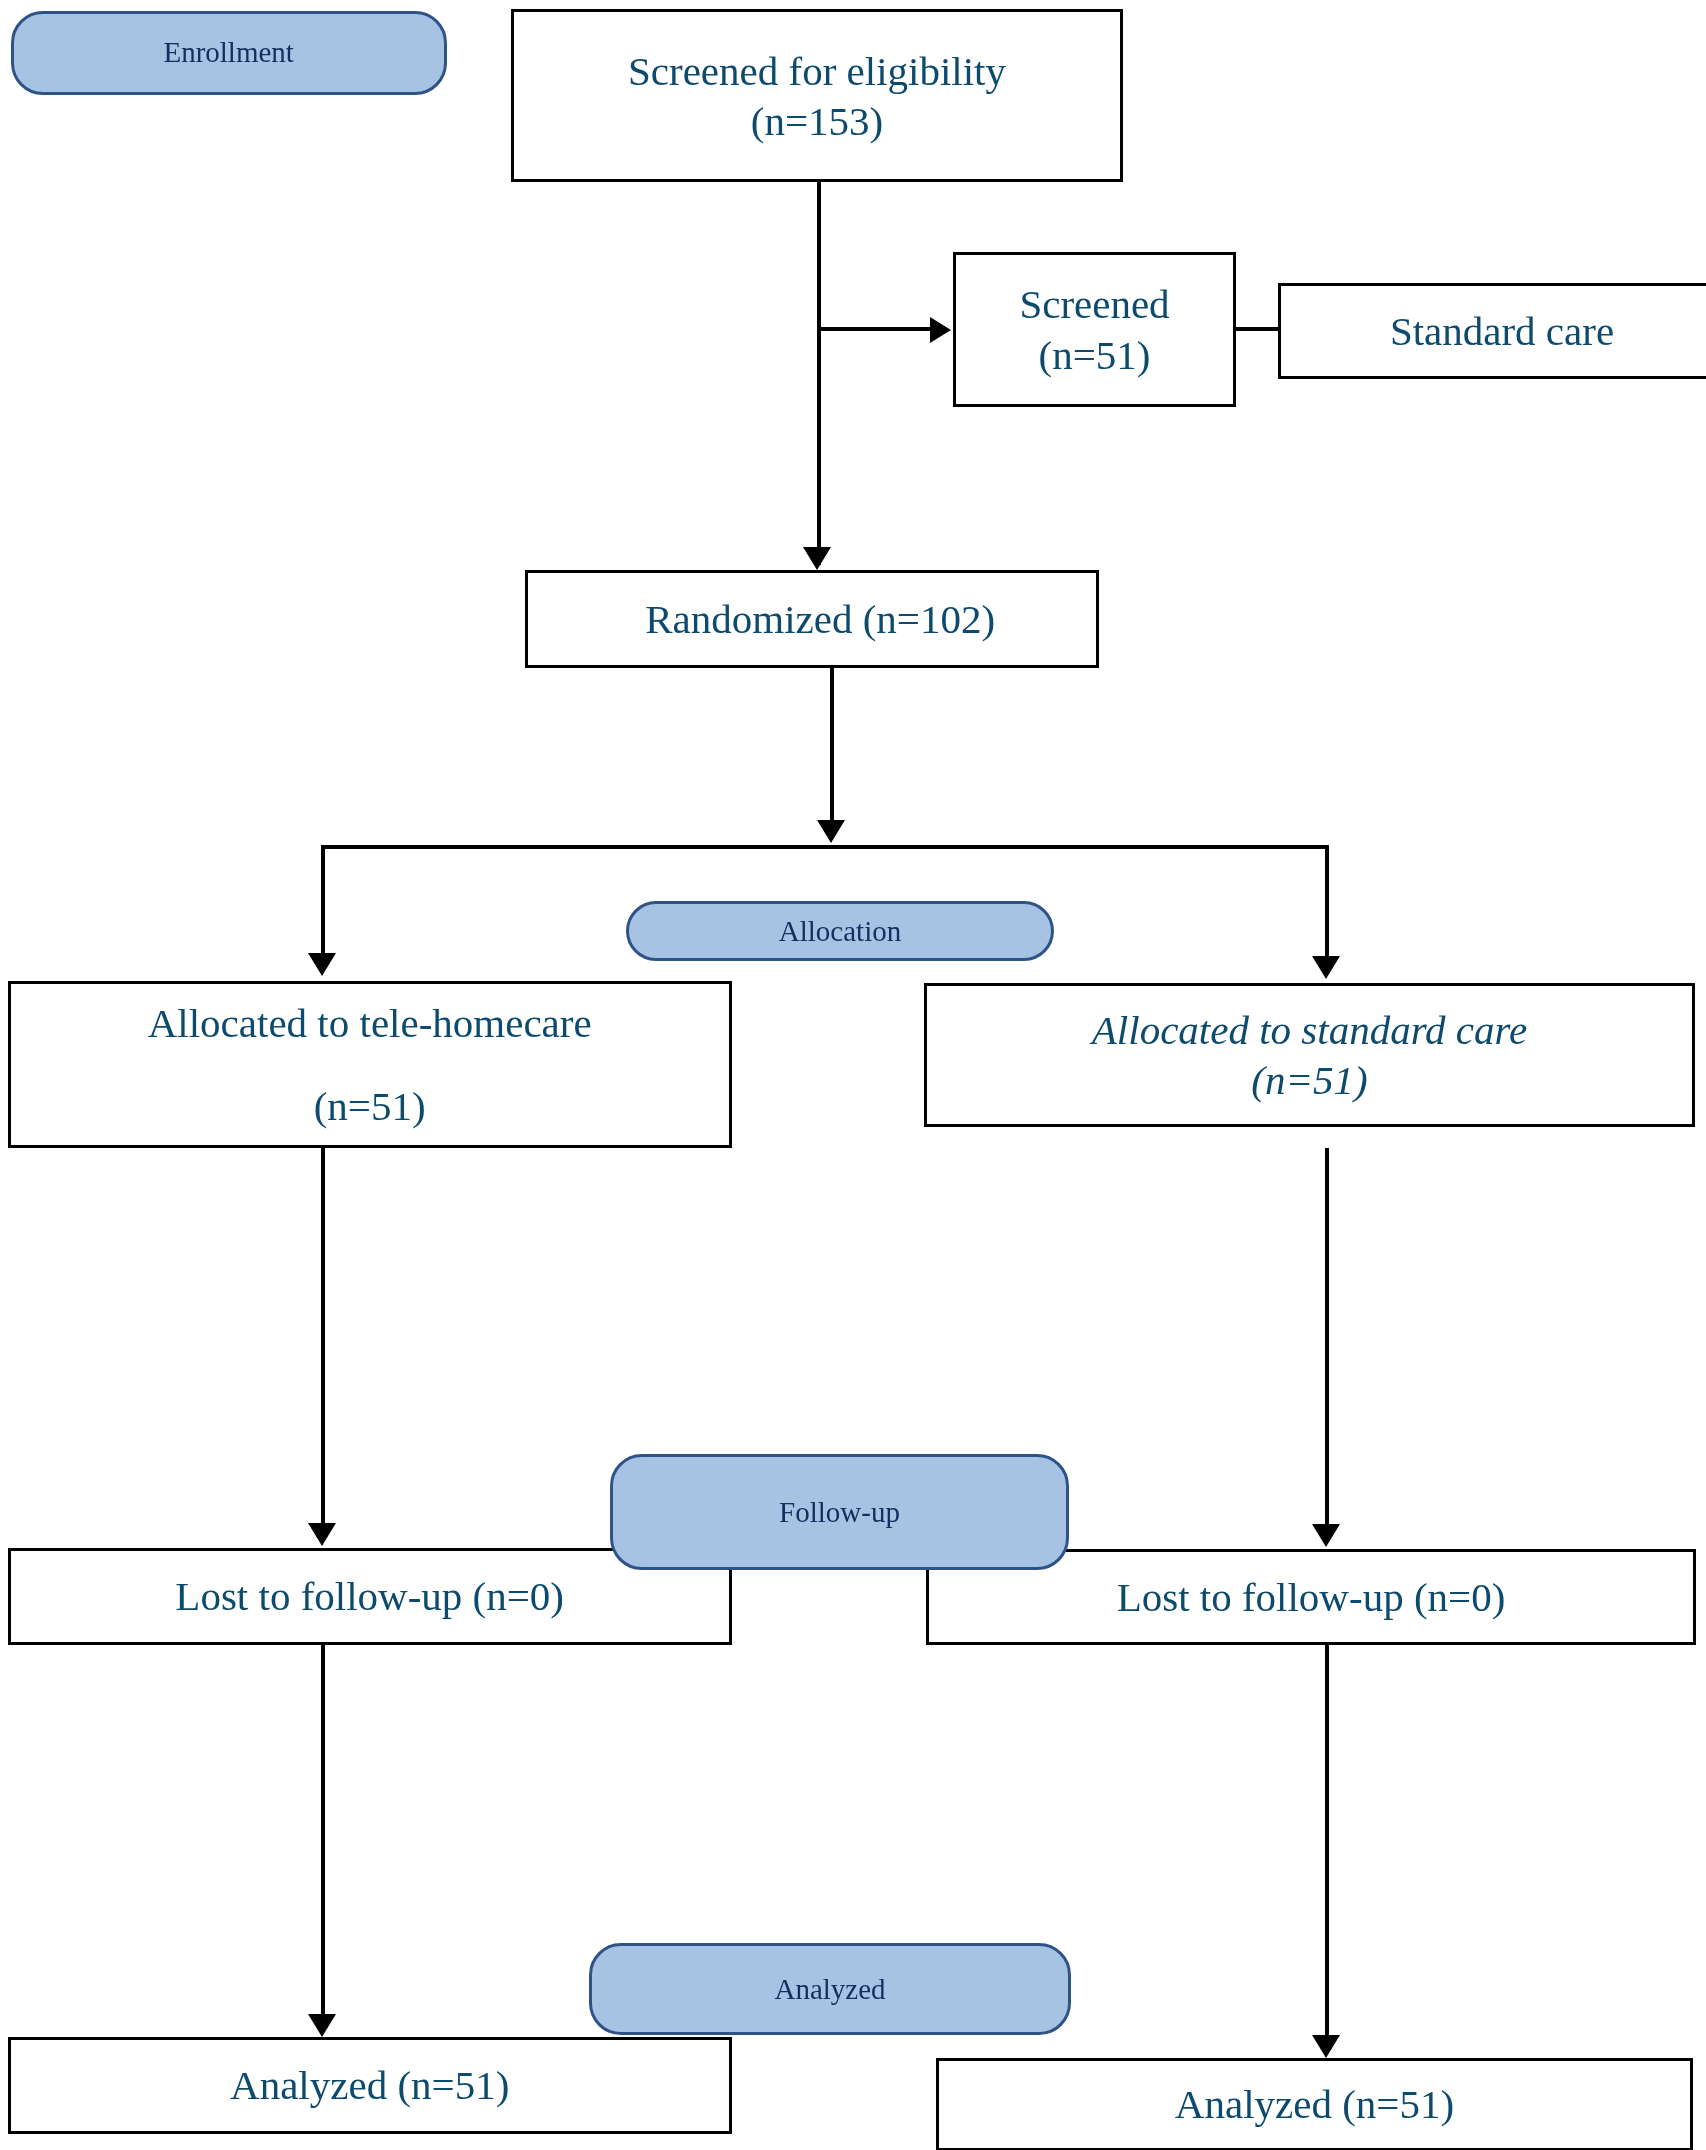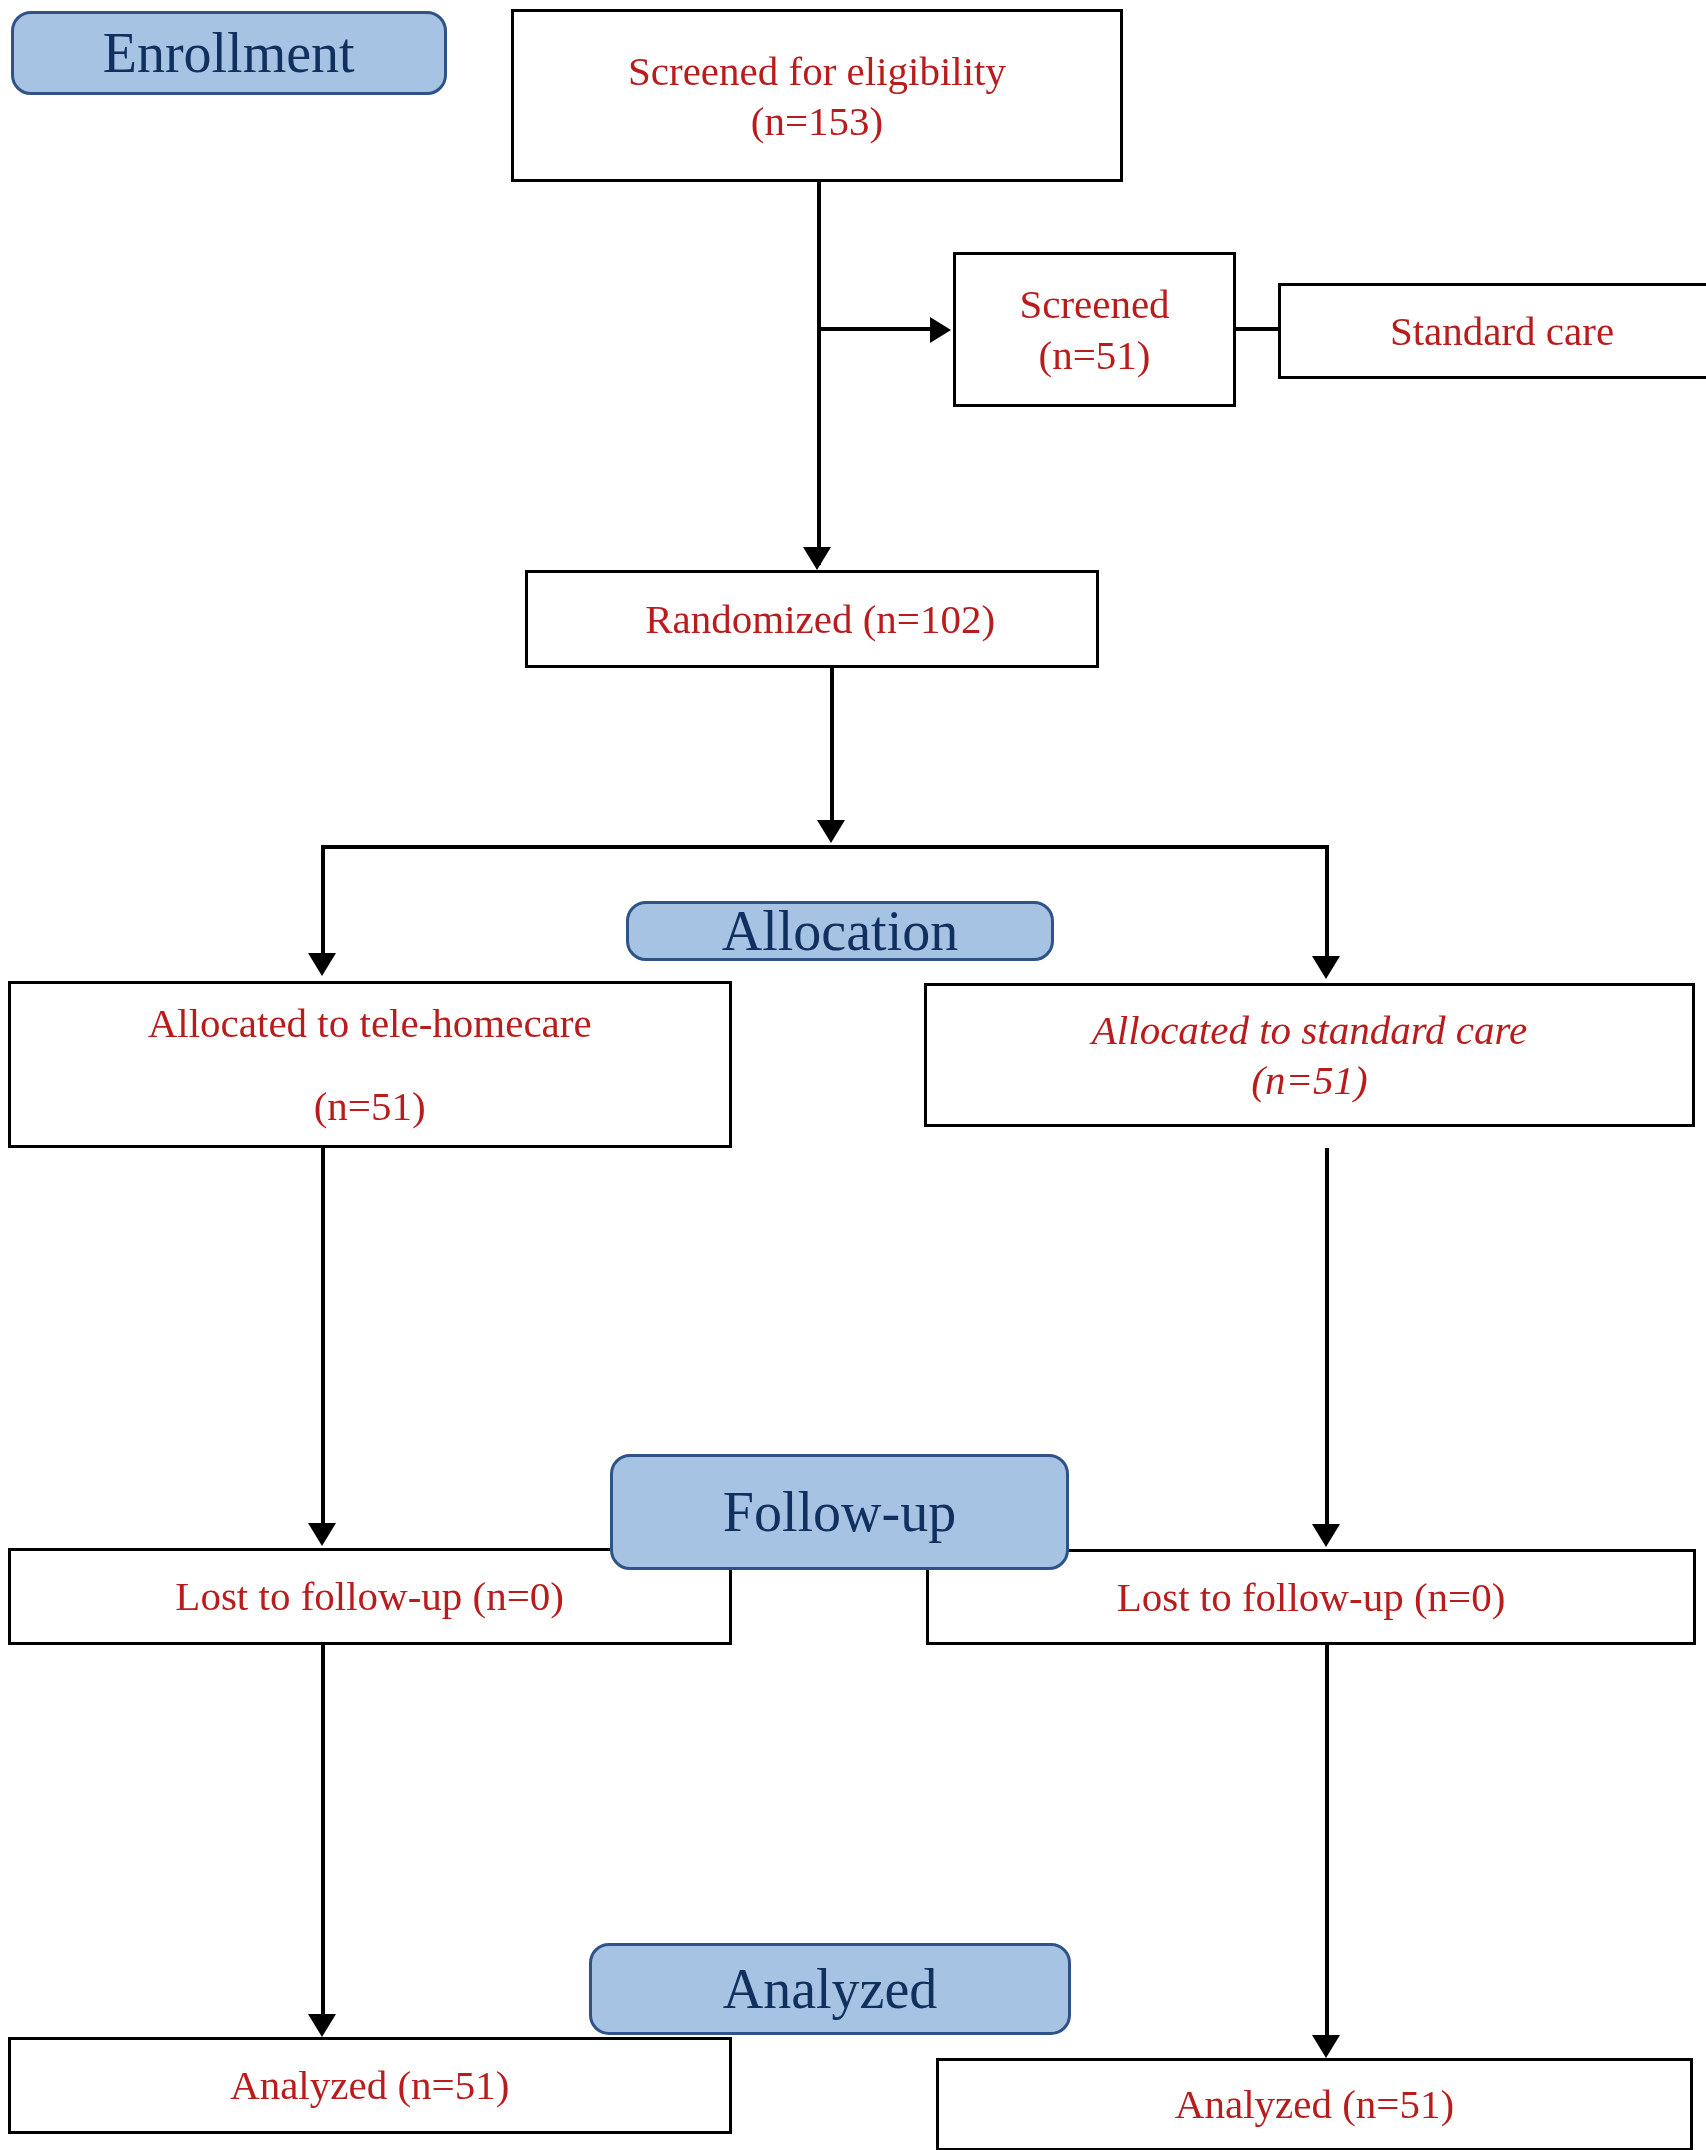--- a/index.html
+++ b/index.html
@@ -18,48 +18,48 @@
     background: #ffffff;
     overflow: hidden;
   }
 
   
   .box {
     position: absolute;
     box-sizing: border-box;
     border: 3.1px solid #000000;
     background: #ffffff;
-    color: #b91c1c;
+    color: #0c4a6e;
     display: flex;
     align-items: center;
     justify-content: center;
     text-align: center;
     line-height: 1.22;
     font-size: 41px;
     padding: 3.1px 7.7px;
     z-index: 3;
   }
   .box span {
     display: block;
     width: 100%;
   }
 
   
   .badge {
     position: absolute;
     box-sizing: border-box;
     border: 3.1px solid #2f5387;
-    border-radius: 20px;
+    border-radius: 32px;
     background: #a6c3e3;
     color: #10305f;
     display: flex;
     align-items: center;
     justify-content: center;
     text-align: center;
-    font-size: 56px;
+    font-size: 29px;
     line-height: 1;
     z-index: 6;
   }
 
   
   .vline {
     position: absolute;
     width: 3.8px;
     background: #000000;
     z-index: 2;

